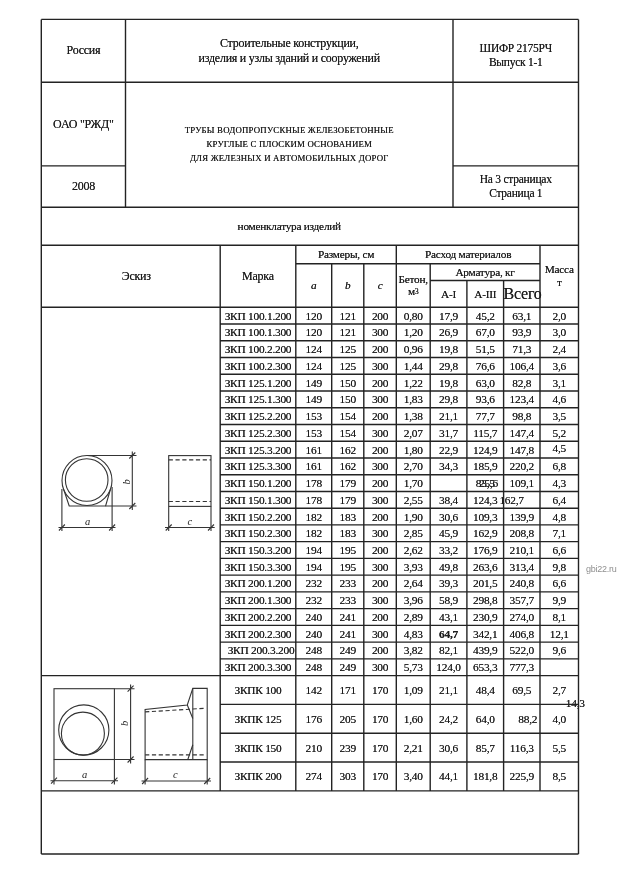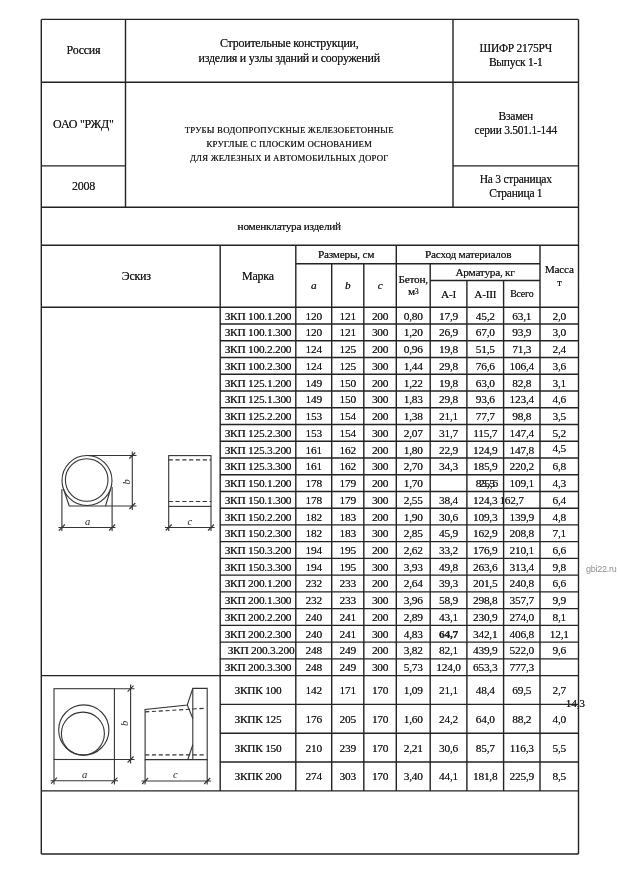--- a/index.html
+++ b/index.html
@@ -137,23 +137,20 @@
     </div>
 <div class="c" style="left:453px;top:19.4px;width:125.5px;height:62.9px;font-size:11.5px;line-height:13.8px;padding-top:5px;">
       <span>ШИФР 2175РЧ<br>Выпуск 1-1</span>
     </div>
 <div class="c" style="left:41.3px;top:82.3px;width:84.2px;height:83.6px;font-size:12px;">
       <span>ОАО "РЖД"</span>
     </div>
 <div class="c" style="left:125.5px;top:82.3px;width:327.5px;height:124.9px;font-size:8.8px;line-height:13.9px;letter-spacing:.2px;">
       <span>ТРУБЫ ВОДОПРОПУСКНЫЕ ЖЕЛЕЗОБЕТОННЫЕ<br>КРУГЛЫЕ С ПЛОСКИМ ОСНОВАНИЕМ<br>ДЛЯ ЖЕЛЕЗНЫХ И АВТОМОБИЛЬНЫХ ДОРОГ</span>
     </div>
-<div class="c" style="left:453px;top:82.3px;width:125.5px;height:83.6px;font-size:11.5px;line-height:13.8px;padding-bottom:4px;">
-      <span>Взамен<br>серии 3.501.1-144</span>
-    </div>
 <div class="c" style="left:41.3px;top:165.9px;width:84.2px;height:41.3px;font-size:12px;">
       <span>2008</span>
     </div>
 <div class="c" style="left:453px;top:165.9px;width:125.5px;height:41.3px;font-size:11.5px;line-height:13.8px;">
       <span>На 3 страницах<br>Страница 1</span>
     </div>
 <div class="c" style="left:125.5px;top:207.2px;width:327.5px;height:38.1px;font-size:11.3px;">
       <span>номенклатура изделий</span>
     </div>
 <div class="c" style="left:52.3px;top:245.3px;width:167.9px;height:62px;font-size:12px;">
@@ -185,21 +182,21 @@
     </div>
 <div class="c" style="left:430.2px;top:263.7px;width:109.8px;height:16.8px;font-size:11.3px;">
       <span>Арматура, кг</span>
     </div>
 <div class="c" style="left:430.2px;top:280.5px;width:36.7px;height:26.8px;font-size:11.3px;">
       <span>А-I</span>
     </div>
 <div class="c" style="left:466.9px;top:280.5px;width:36.7px;height:26.8px;font-size:11.3px;">
       <span>А-III</span>
     </div>
-<div class="c" style="left:503.6px;top:280.5px;width:36.4px;height:26.8px;font-size:10px;">
+<div class="c" style="left:503.6px;top:280.5px;width:36.4px;height:26.8px;font-size:16px;">
       <span>Всего</span>
     </div>
 
 <div class="c" style="left:220.2px;top:307.3px;width:75.6px;height:16.74px;">ЗКП 100.1.200</div>
 <div class="c" style="left:295.8px;top:307.3px;width:35.9px;height:16.74px;">120</div>
 <div class="c" style="left:331.7px;top:307.3px;width:32.1px;height:16.74px;">121</div>
 <div class="c" style="left:363.8px;top:307.3px;width:32.5px;height:16.74px;">200</div>
 <div class="c" style="left:396.3px;top:307.3px;width:33.9px;height:16.74px;">0,80</div>
 <div class="c" style="left:430.2px;top:307.3px;width:36.7px;height:16.74px;">17,9</div>
 <div class="c" style="left:466.9px;top:307.3px;width:36.7px;height:16.74px;">45,2</div>
@@ -426,21 +423,21 @@
 <div class="c" style="left:503.6px;top:675.58px;width:36.4px;height:28.82px;">69,5</div>
 <div class="c" style="left:540px;top:675.58px;width:38.5px;height:28.82px;">2,7</div>
 
 <div class="c" style="left:220.2px;top:704.4px;width:75.6px;height:28.82px;">ЗКПК 125</div>
 <div class="c" style="left:295.8px;top:704.4px;width:35.9px;height:28.82px;">176</div>
 <div class="c" style="left:331.7px;top:704.4px;width:32.1px;height:28.82px;">205</div>
 <div class="c" style="left:363.8px;top:704.4px;width:32.5px;height:28.82px;">170</div>
 <div class="c" style="left:396.3px;top:704.4px;width:33.9px;height:28.82px;">1,60</div>
 <div class="c" style="left:430.2px;top:704.4px;width:36.7px;height:28.82px;">24,2</div>
 <div class="c" style="left:466.9px;top:704.4px;width:36.7px;height:28.82px;">64,0</div>
-<div class="c" style="left:503.6px;top:704.4px;width:36.4px;height:28.82px;">88,2</div>
+<div class="c" style="left:503.6px;top:704.4px;width:36.4px;height:28.82px;padding-left:6px;">88,2</div>
 <div class="c" style="left:540px;top:704.4px;width:38.5px;height:28.82px;">4,0</div>
 
 <div class="c" style="left:220.2px;top:733.22px;width:75.6px;height:28.82px;">ЗКПК 150</div>
 <div class="c" style="left:295.8px;top:733.22px;width:35.9px;height:28.82px;">210</div>
 <div class="c" style="left:331.7px;top:733.22px;width:32.1px;height:28.82px;">239</div>
 <div class="c" style="left:363.8px;top:733.22px;width:32.5px;height:28.82px;">170</div>
 <div class="c" style="left:396.3px;top:733.22px;width:33.9px;height:28.82px;">2,21</div>
 <div class="c" style="left:430.2px;top:733.22px;width:36.7px;height:28.82px;">30,6</div>
 <div class="c" style="left:466.9px;top:733.22px;width:36.7px;height:28.82px;">85,7</div>
 <div class="c" style="left:503.6px;top:733.22px;width:36.4px;height:28.82px;">116,3</div>

